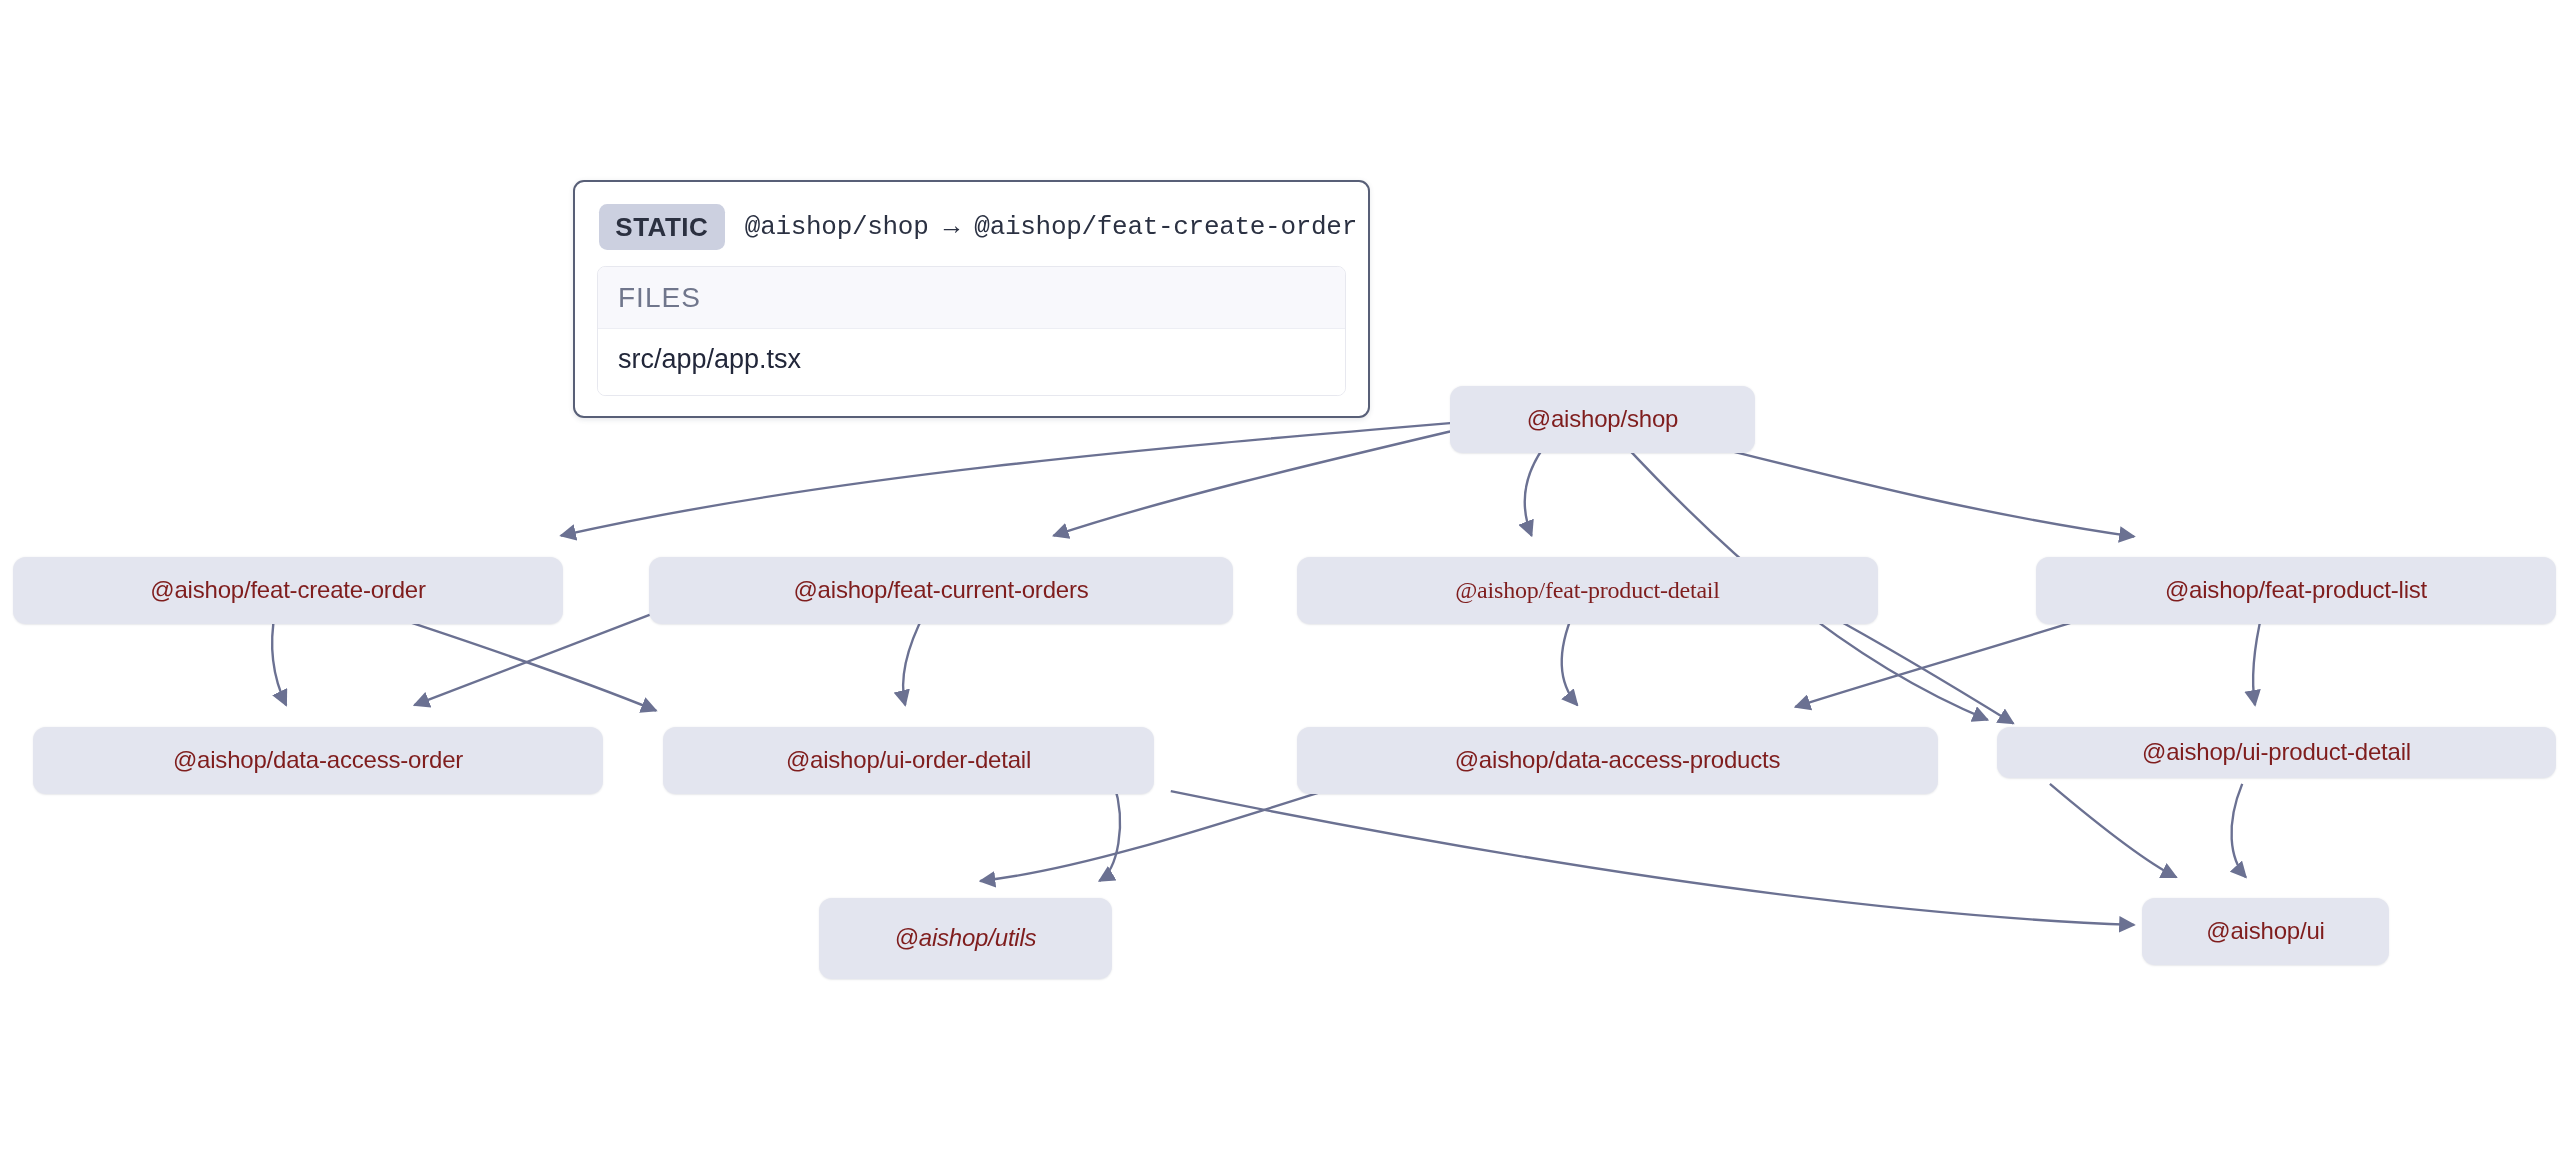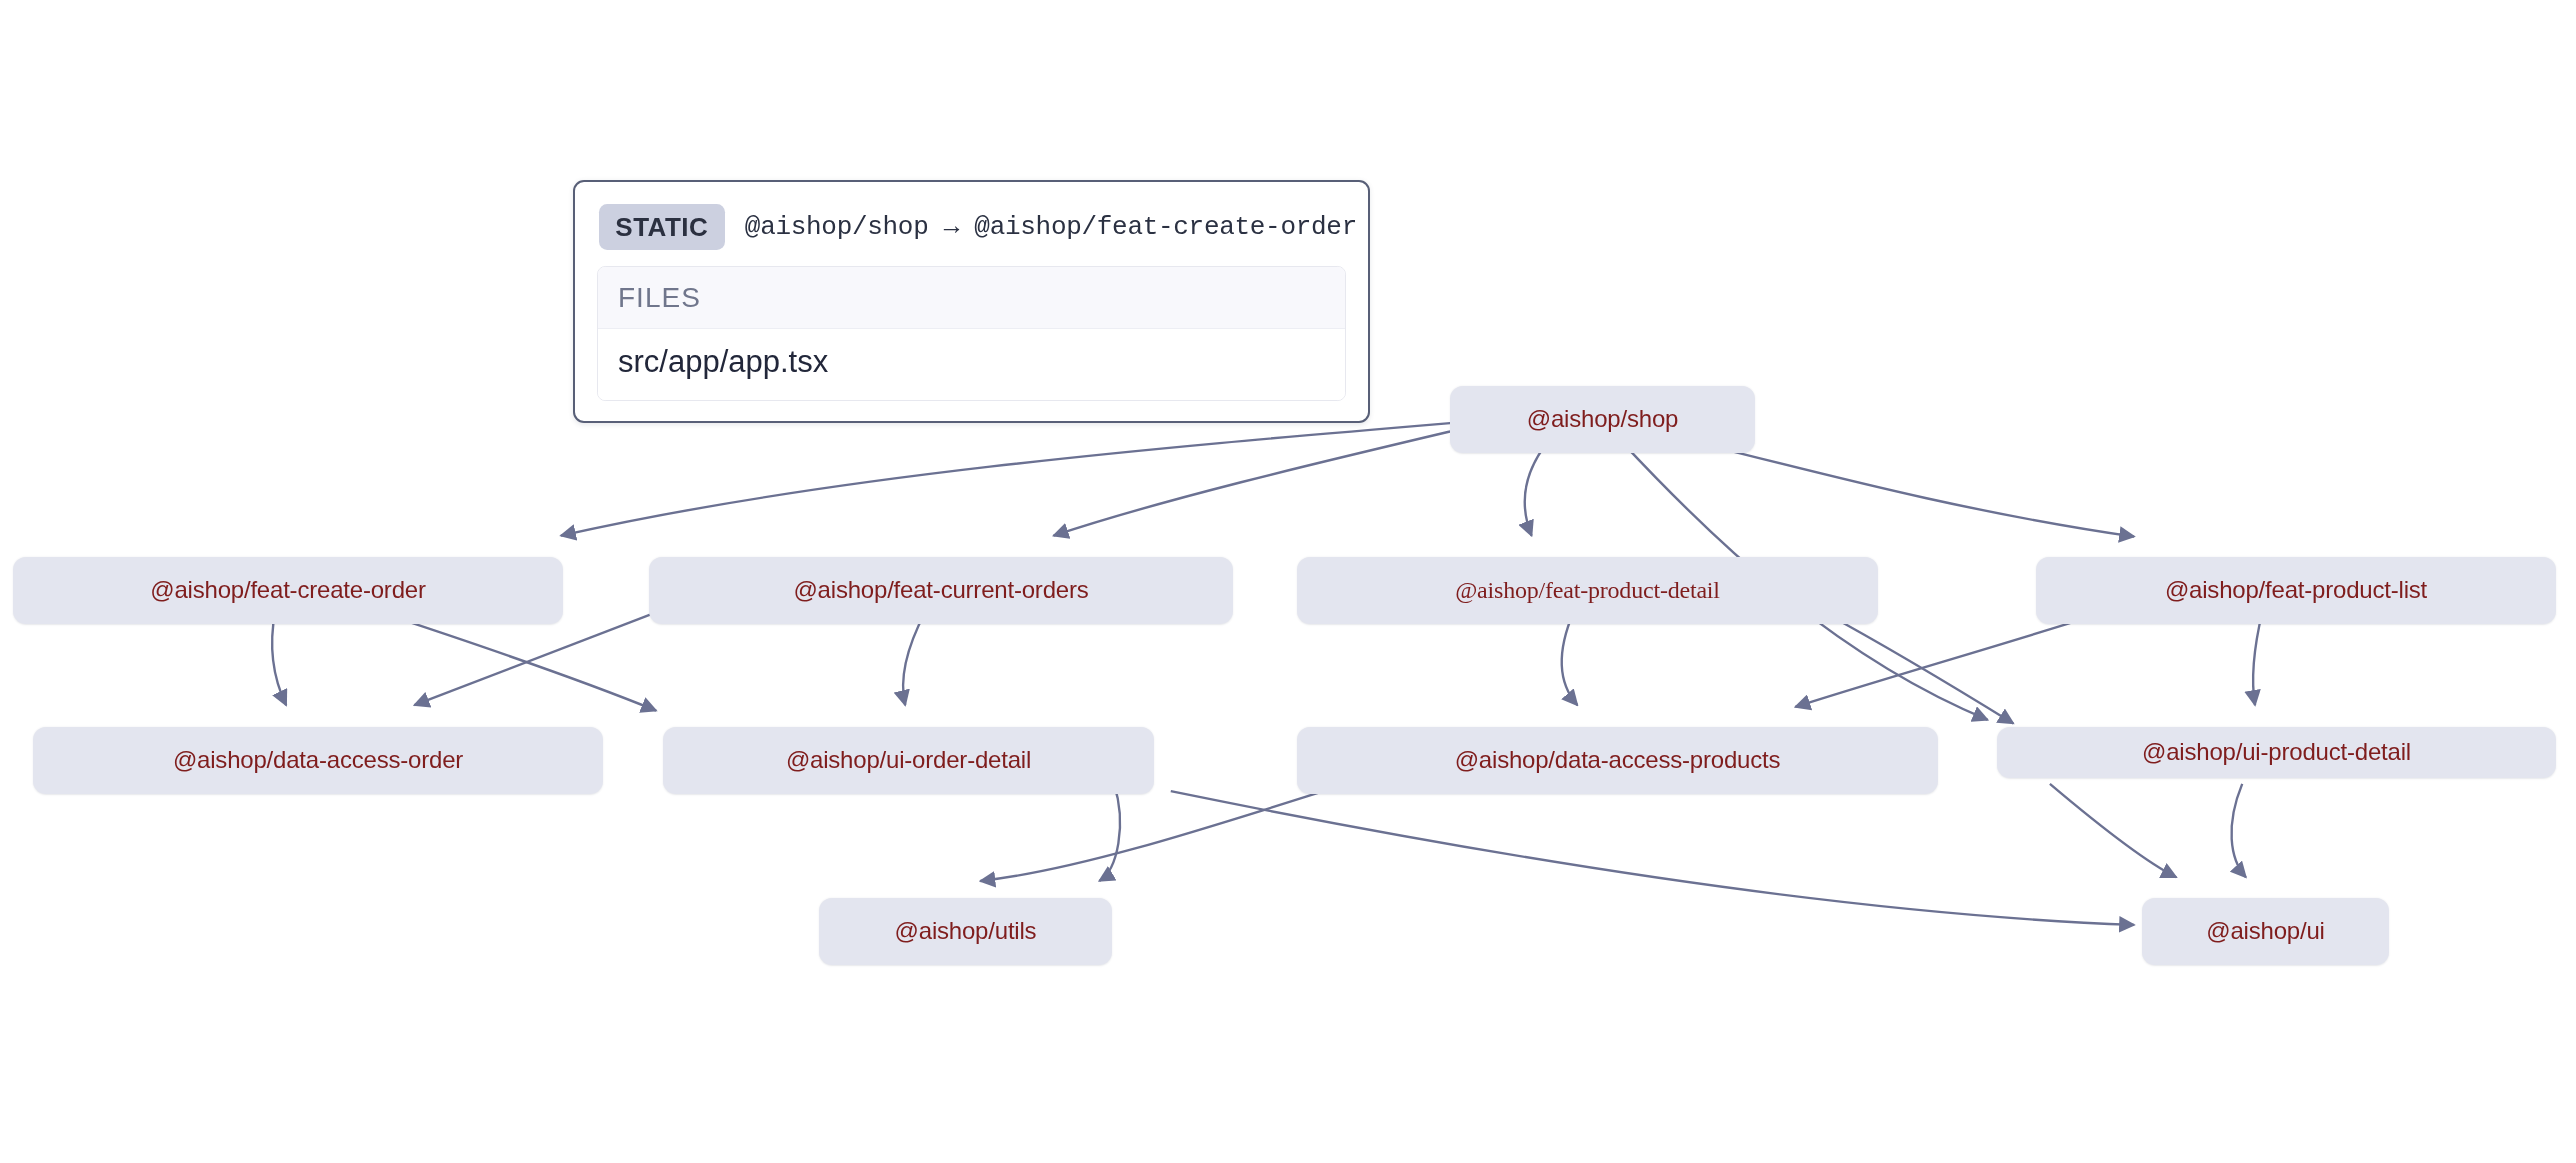--- a/index.html
+++ b/index.html
@@ -102,21 +102,21 @@
     border-bottom: 1.8px solid #edeef4;
     color: #70768c;
     font-size: 28px;
     letter-spacing: 1px;
     padding: 14.7px 20px 13.7px 20px;
     font-family: "Liberation Sans", sans-serif;
   }
   .file-row {
     background: #ffffff;
     color: #22273a;
-    font-size: 31px;
+    font-size: 27px;
     padding: 15.6px 20px 20px 20px;
     font-family: "Liberation Sans", sans-serif;
     cursor: pointer;
   }
 </style>
 </head>
 <body>
 
 <div id="graph-canvas">
 
@@ -186,21 +186,21 @@
   </div>
   <div class="node" style="left:663px;top:715px;width:491px;height:67px;">
     <span class="node-label">@aishop/ui-order-detail</span>
   </div>
   <div class="node" style="left:1297px;top:715px;width:641px;height:67px;">
     <span class="node-label">@aishop/data-access-products</span>
   </div>
   <div class="node" style="left:1997px;top:715px;width:559px;height:51px;">
     <span class="node-label">@aishop/ui-product-detail</span>
   </div>
-  <div class="node" style="left:819px;top:886px;width:293px;height:67px;">
+  <div class="node" style="left:819px;top:886px;width:293px;height:81px;font-style:italic;">
     <span class="node-label">@aishop/utils</span>
   </div>
   <div class="node" style="left:2142px;top:886px;width:247px;height:67px;">
     <span class="node-label">@aishop/ui</span>
   </div>
 
   <div id="tooltip-card">
     <div id="tooltip-head">
       <span id="static-badge">STATIC</span>
       <span id="tooltip-title">@aishop/shop → @aishop/feat-create-order</span>

